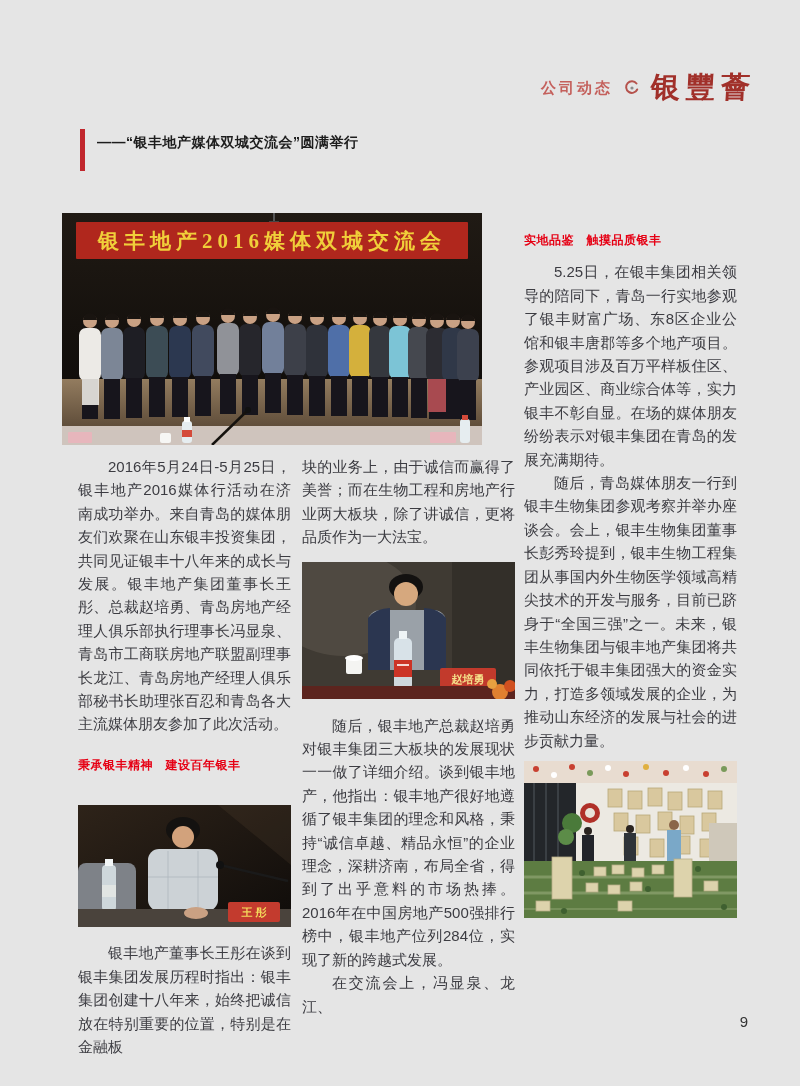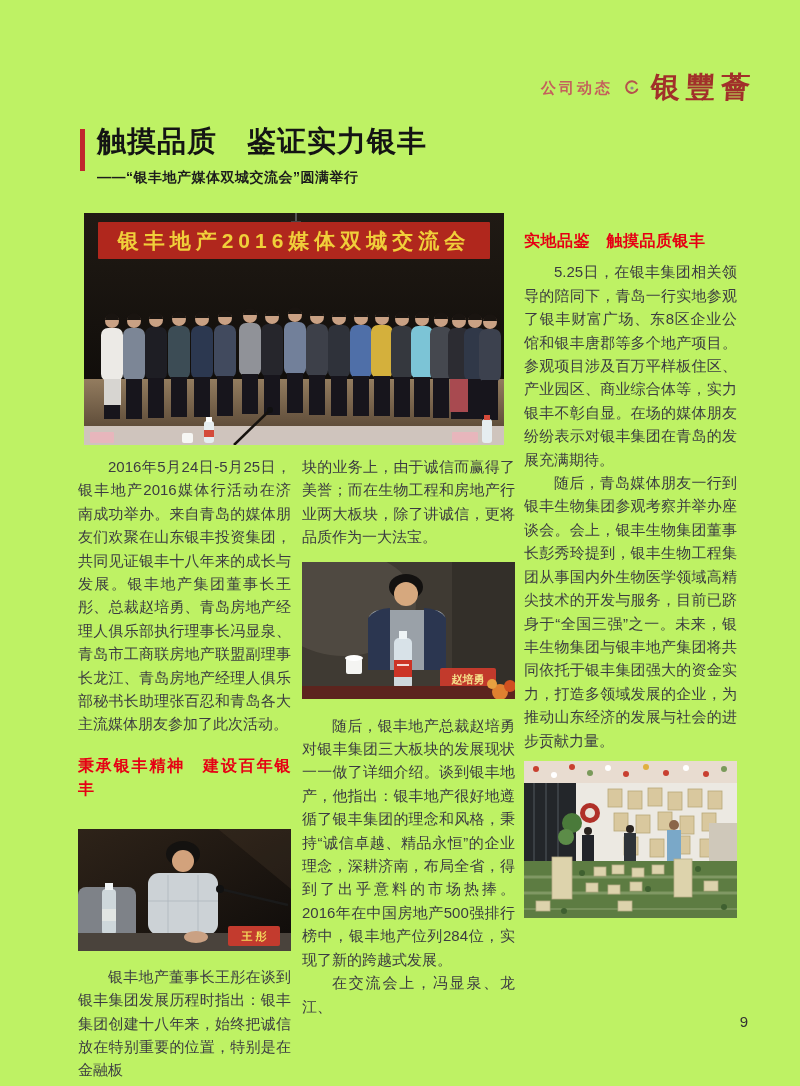--- a/index.html
+++ b/index.html
@@ -1,41 +1,41 @@
 <!DOCTYPE html>
 <html><head>
 <meta charset="utf-8">
 <style>
   html,body{margin:0;padding:0;background:#ffffff;}
   .page{
-    position:relative;width:800px;height:1086px;background:#bef264;overflow:hidden;
+    position:relative;width:800px;height:1086px;background:#e5e5e5;overflow:hidden;
     font-family:"Liberation Sans","DejaVu Sans",sans-serif;color:#3c3c42;
   }
   
   .masthead{position:absolute;top:68px;right:44px;display:flex;align-items:center;gap:10px;}
   .section-label{font-size:15px;letter-spacing:3px;color:#c4605c;font-weight:bold;}
   .brand{font-size:29px;font-weight:bold;color:#a1302a;letter-spacing:6px;transform:skewX(-3deg);}
   
   .title-block{position:absolute;left:80px;top:124px;width:460px;}
   .red-bar{position:absolute;left:0;top:5px;width:5px;height:42px;background:#c1272d;}
   .title{margin:0 0 0 17px;font-size:29px;line-height:1.2;color:#141414;font-weight:bold;letter-spacing:1px;}
   .subtitle{margin:10px 0 0 17px;font-size:14px;color:#1d1d1d;font-weight:bold;letter-spacing:0.5px;}
   
   .col{position:absolute;width:213px;font-size:15px;line-height:23.4px;text-align:justify;}
   .col p{margin:0;}
   .col1{left:78px;top:455px;}
   .col2{left:302px;top:455px;}
   .col3{left:524px;top:215px;}
   .indent{text-indent:2em;}
-  .red-head{font-size:16px;font-weight:bold;color:#e60014;margin:0;letter-spacing:0.5px;}
+  .red-head{font-size:12px;font-weight:bold;color:#e60014;margin:0;letter-spacing:0.5px;}
   .col1 .red-head{margin-top:18px;margin-bottom:28px;}
   .col2 .red-head{margin-top:22px;margin-bottom:9px;}
   .col3 .red-head{margin-top:14px;margin-bottom:8px;}
   figure{margin:0;padding:0;line-height:0;}
-  .photo-main{position:absolute;left:84px;top:213px;width:420px;height:212px;}
+  .photo-main{position:absolute;left:62px;top:213px;width:420px;height:212px;font-family:Liberation Serif, serif;}
   .photo-chairman{margin:2px 0 14px 0;border-radius:18px;}
   .photo-president{margin:13px 0 15px 0;}
   .photo-model{margin:9px 0 0 0;}
   .page-number{position:absolute;top:1013px;right:52px;font-size:15px;color:#333;}
   svg{display:block;}
 </style>
 </head>
 <body>
 
 <div class="page">
@@ -44,21 +44,20 @@
     <span class="section-label">公司动态</span>
     <svg width="18" height="18" viewBox="0 0 18 18">
       <path d="M13.5 4.5 A5.8 5.8 0 1 0 14.2 10.5" fill="none" stroke="#b5524c" stroke-width="2" stroke-linecap="round"></path>
       <circle cx="9" cy="9" r="1.6" fill="#8c8c8c"></circle>
     </svg>
     <span class="brand">银豐薈</span>
   </div>
 
   <div class="title-block">
     <div class="red-bar"></div>
-    <h1 class="title">触摸品质　鉴证实力银丰</h1>
     <h2 class="subtitle">——“银丰地产媒体双城交流会”圆满举行</h2>
   </div>
 
   <figure class="photo-main">
     <svg width="420" height="232" viewBox="0 0 420 232" xmlns="http://www.w3.org/2000/svg">
       <defs>
         <linearGradient id="bgG1" x1="0" y1="0" x2="0" y2="1">
           <stop offset="0" stop-color="#201a14"></stop>
             <stop offset="1" stop-color="#0b0907"></stop>
         </linearGradient>

